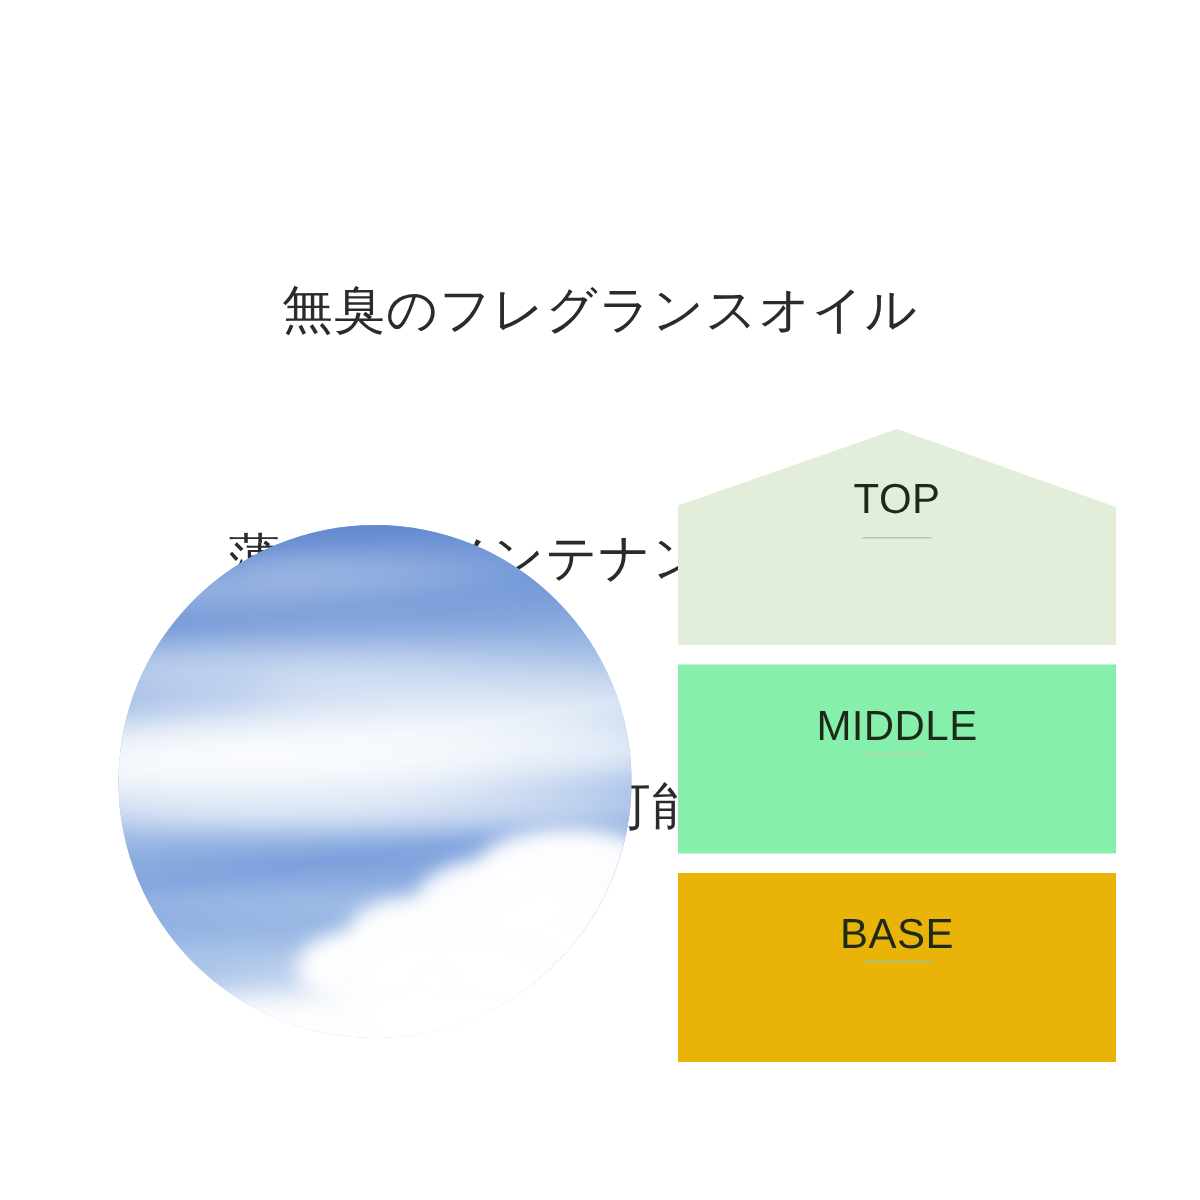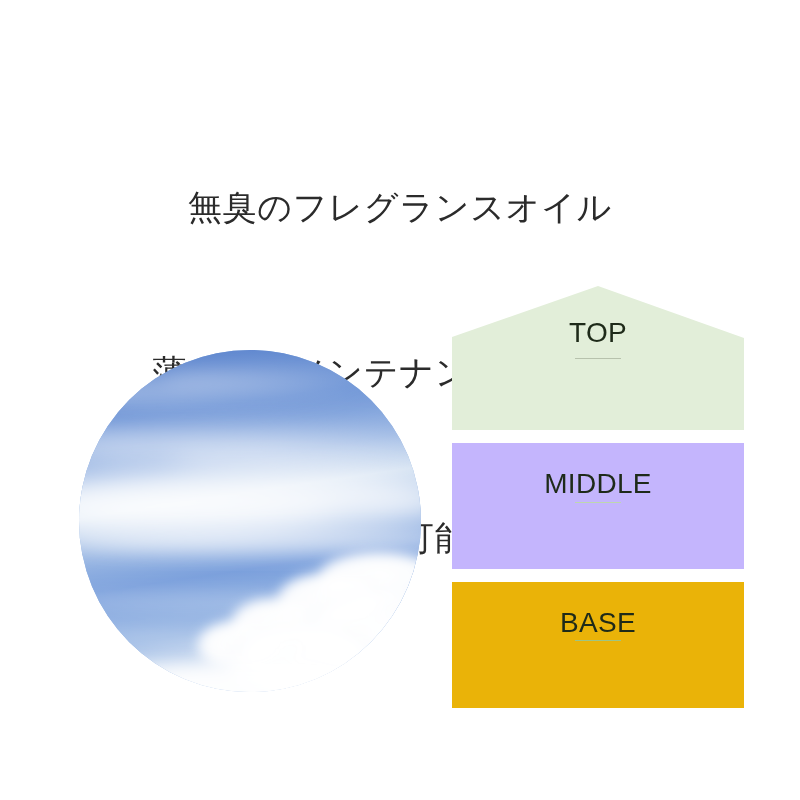--- a/index.html
+++ b/index.html
@@ -80,21 +80,21 @@
   .tier-top-shape {
     position: absolute;
     inset: 0;
     width: 100%;
     height: 100%;
   }
 
   .tier-middle {
     top: 157px;
     height: 126px;
-    background: #c4b5fd;
+    background: #86efac;
   }
 
   .tier-base {
     top: 296px;
     height: 126px;
     background: #eab308;
   }
 
   .tier-label {
     position: absolute;

